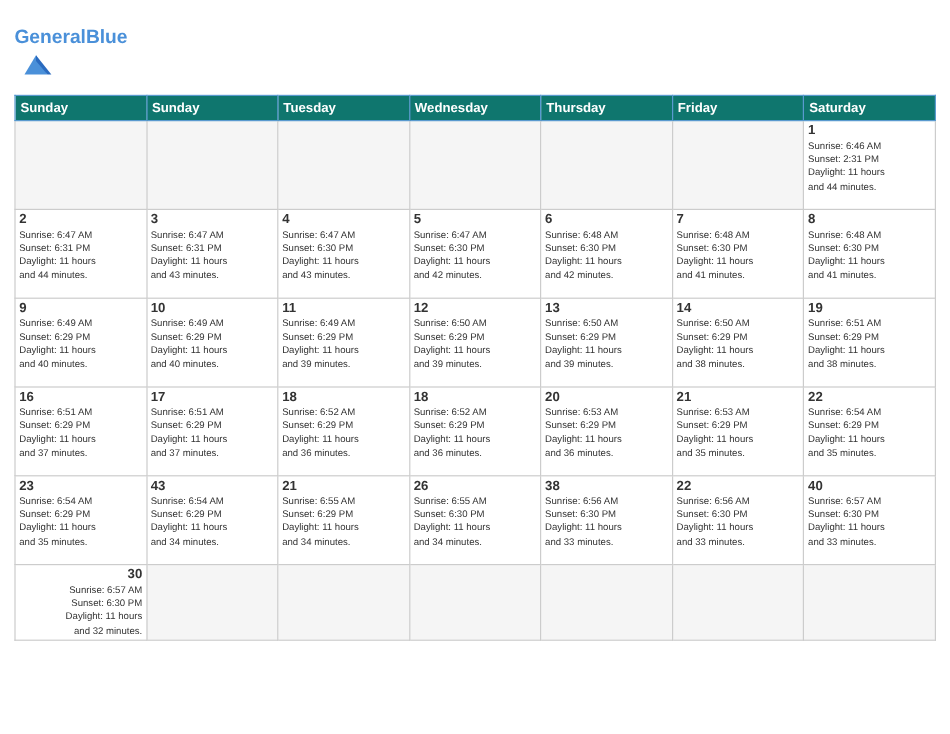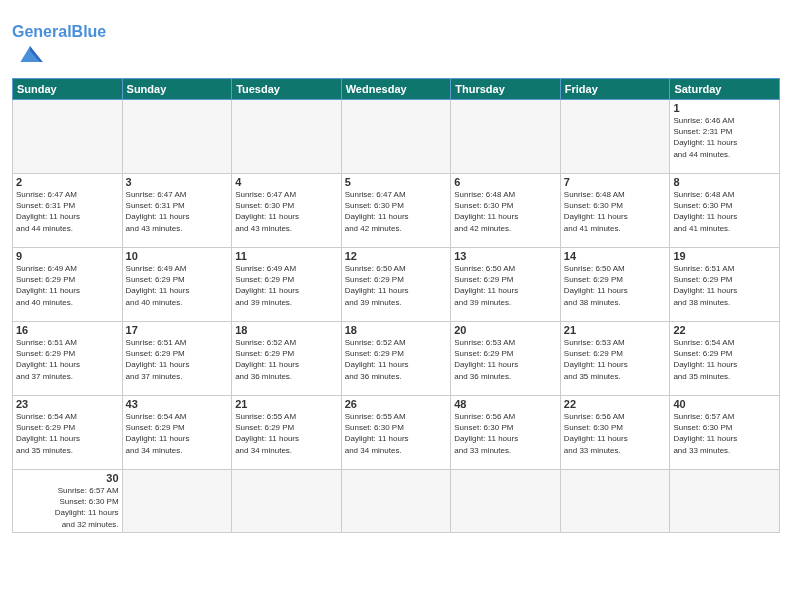--- a/index.html
+++ b/index.html
@@ -325,21 +325,21 @@
 and 34 minutes.</div>
           </td>
           <td>
             <span class="day-num">26</span>
             <div class="day-info" style="white-space: pre-line;">Sunrise: 6:55 AM
 Sunset: 6:30 PM
 Daylight: 11 hours
 and 34 minutes.</div>
           </td>
           <td>
-            <span class="day-num">48</span>
+            <span class="day-num">38</span>
             <div class="day-info" style="white-space: pre-line;">Sunrise: 6:56 AM
 Sunset: 6:30 PM
 Daylight: 11 hours
 and 33 minutes.</div>
           </td>
           <td>
             <span class="day-num">22</span>
             <div class="day-info" style="white-space: pre-line;">Sunrise: 6:56 AM
 Sunset: 6:30 PM
 Daylight: 11 hours

